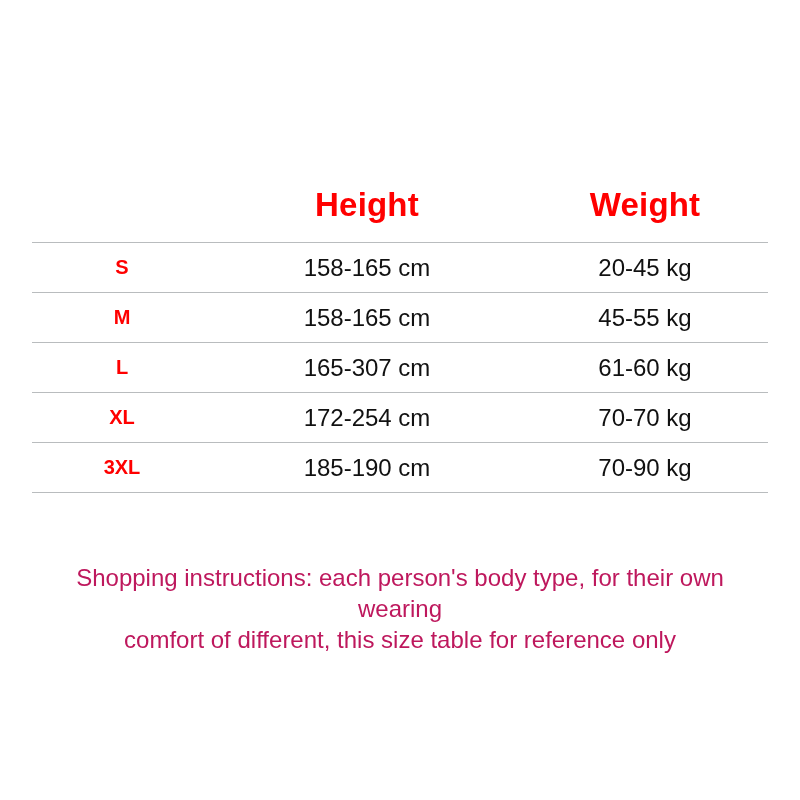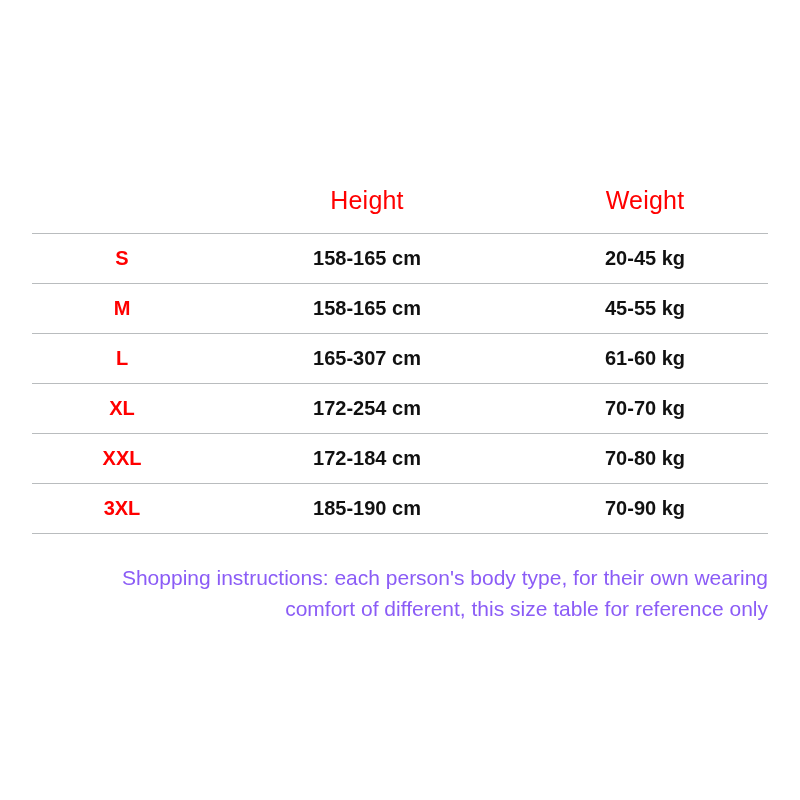--- a/index.html
+++ b/index.html
@@ -26,59 +26,59 @@
     width: 736px;
     border-collapse: collapse;
     table-layout: fixed;
   }
   .size-table col.col-size  { width: 180px; }
   .size-table col.col-height{ width: 310px; }
   .size-table col.col-weight{ width: 246px; }
 
   .size-table thead th {
     padding: 0 0 18px 0;
-    font-size: 25px;
-    font-weight: normal;
+    font-size: 33px;
+    font-weight: bold;
     color: #ff0000;
     text-align: center;
     border: none;
     letter-spacing: 0.2px;
   }
   .size-table thead th.blank-head {
     color: transparent;
   }
   .size-table tbody tr {
     height: 50px;
   }
   .size-table tbody td {
     border-top: 1.5px solid #b9bcbe;
-    font-size: 20px;
+    font-size: 24px;
     color: #111111;
-    font-weight: bold;
+    font-weight: normal;
     text-align: center;
     vertical-align: middle;
     padding: 0;
   }
   .size-table tbody tr:last-child td {
     border-bottom: 1.5px solid #b9bcbe;
   }
   .size-table tbody td.size-cell {
     color: #ff0000;
     font-size: 20px;
     font-weight: bold;
   }
   .note {
     position: absolute;
     left: 32px;
     top: 562px;
     width: 736px;
-    text-align: right;
-    font-size: 21px;
+    text-align: center;
+    font-size: 24px;
     line-height: 31px;
-    color: #8b5cf6;
+    color: #be185d;
     font-weight: normal;
   }
   .note span { display: inline; }
 </style>
 </head>
 <body>
 
 <div class="page">
 
   <table class="size-table">
@@ -109,25 +109,20 @@
         <td class="size-cell">L</td>
         <td>165-307 cm</td>
         <td>61-60 kg</td>
       </tr>
       <tr>
         <td class="size-cell">XL</td>
         <td>172-254 cm</td>
         <td>70-70 kg</td>
       </tr>
       <tr>
-        <td class="size-cell">XXL</td>
-        <td>172-184 cm</td>
-        <td>70-80 kg</td>
-      </tr>
-      <tr>
         <td class="size-cell">3XL</td>
         <td>185-190 cm</td>
         <td>70-90 kg</td>
       </tr>
     </tbody>
   </table>
 
   <div class="note">
     <span>Shopping instructions: each person's body type, for their own wearing</span>
     <br>

